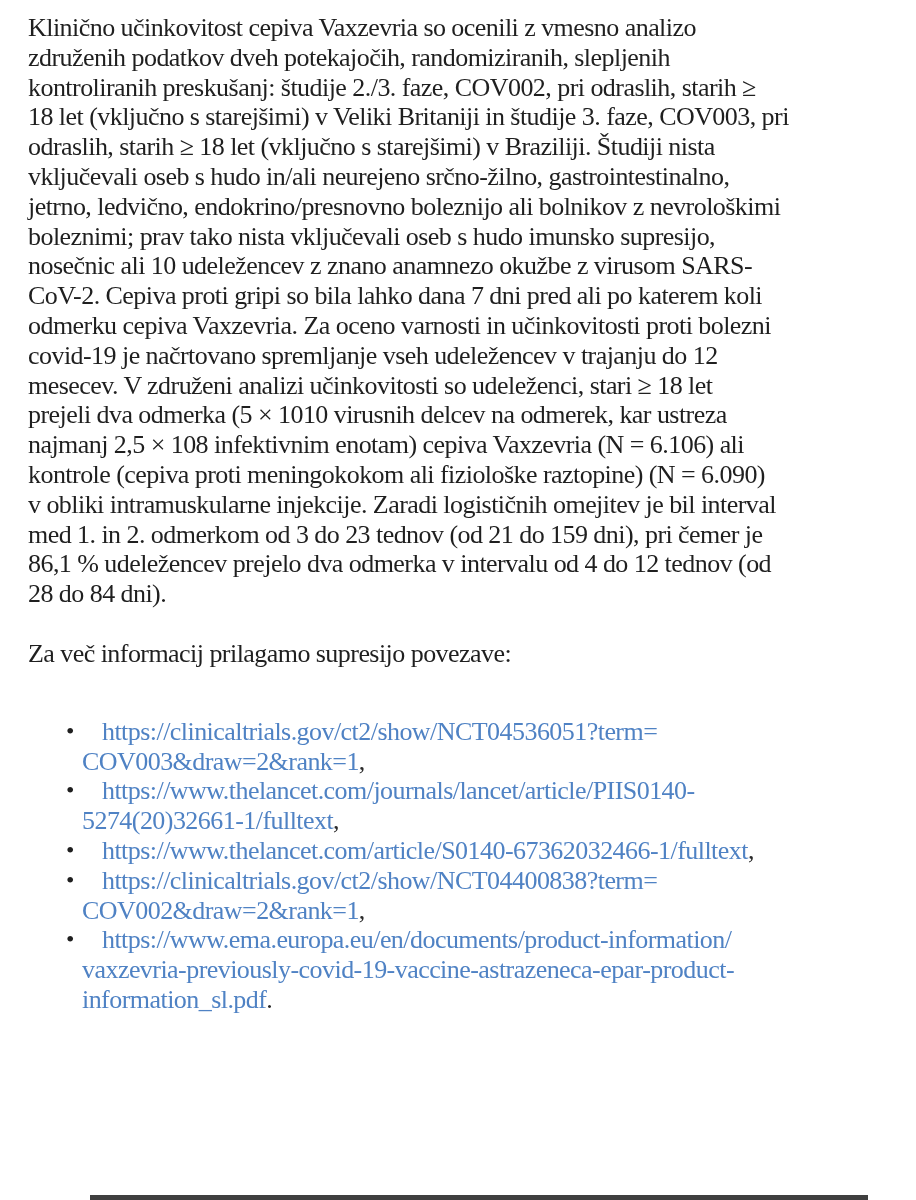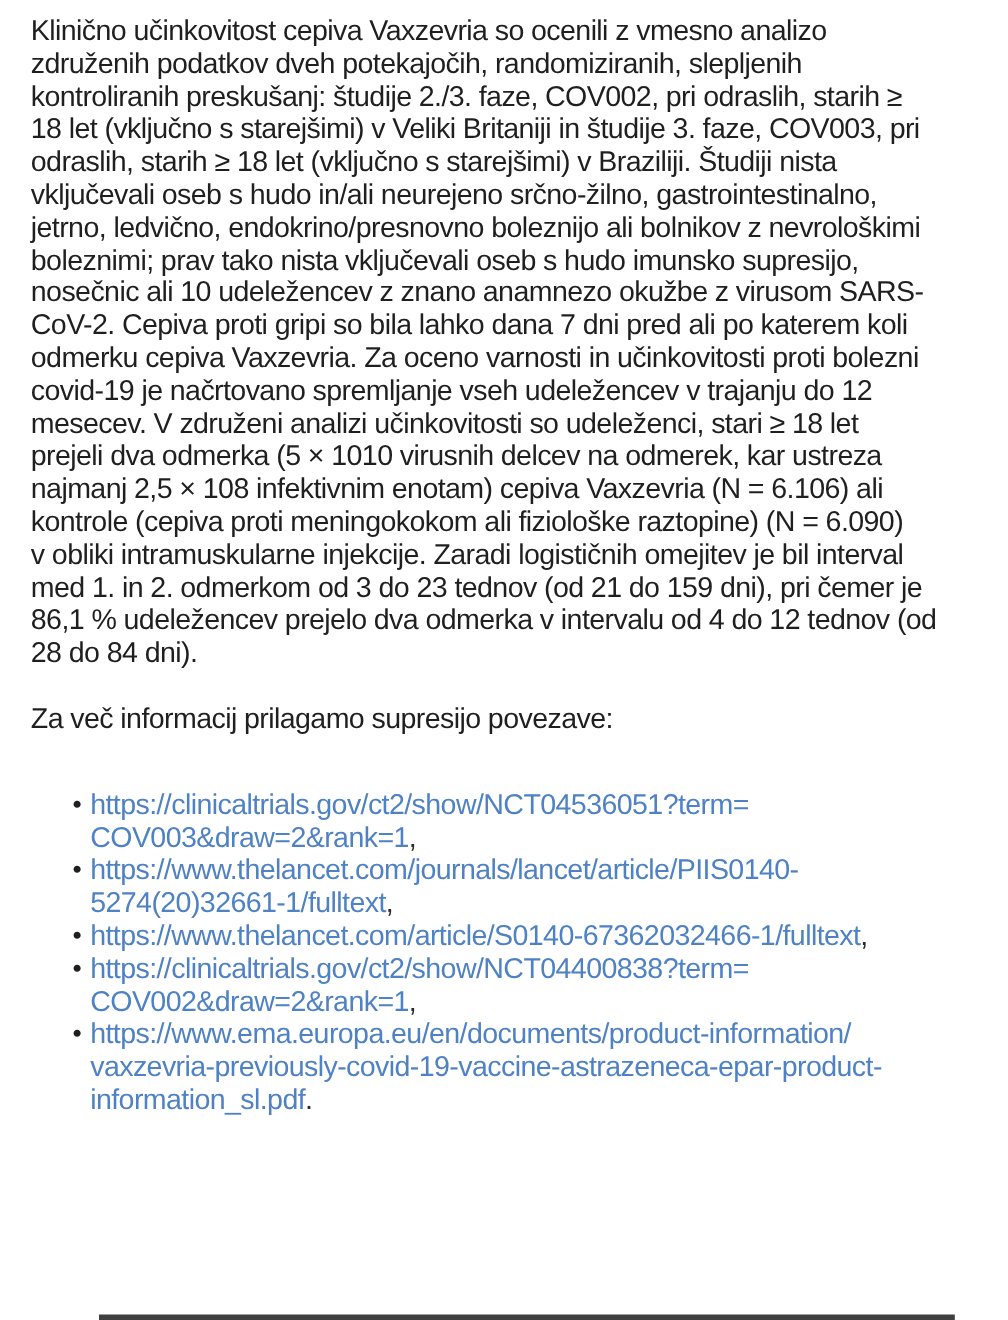--- a/index.html
+++ b/index.html
@@ -13,20 +13,21 @@
     position: relative;
     overflow: hidden;
     font-family: "Liberation Sans", "DejaVu Sans", sans-serif;
     color: #1f1f1f;
   }
   .content {
     padding: 13px 40px 0 28px;
     font-size: 26px;
     line-height: 29.8px;
     letter-spacing: -0.55px;
+    font-family: Liberation Serif, serif;
   }
   .para {
     margin: 0 0 30px 0;
     white-space: pre-line;
   }
   .links-list {
     list-style: none;
     margin: 48px 0 0 0;
     padding: 0;
   }
@@ -39,20 +40,21 @@
     left: 38px;
     top: 0;
     color: #1f1f1f;
     font-size: 24px;
   }
   .links-list a {
     color: #4f82c4;
     text-decoration: none;
     white-space: pre-line;
     word-break: break-word;
+    margin-left: 20px;
   }
   .link-suffix {
     color: #2a2a2a;
   }
   .bottom-bar {
     position: absolute;
     left: 90px;
     bottom: 0;
     width: 778px;
     height: 5px;

